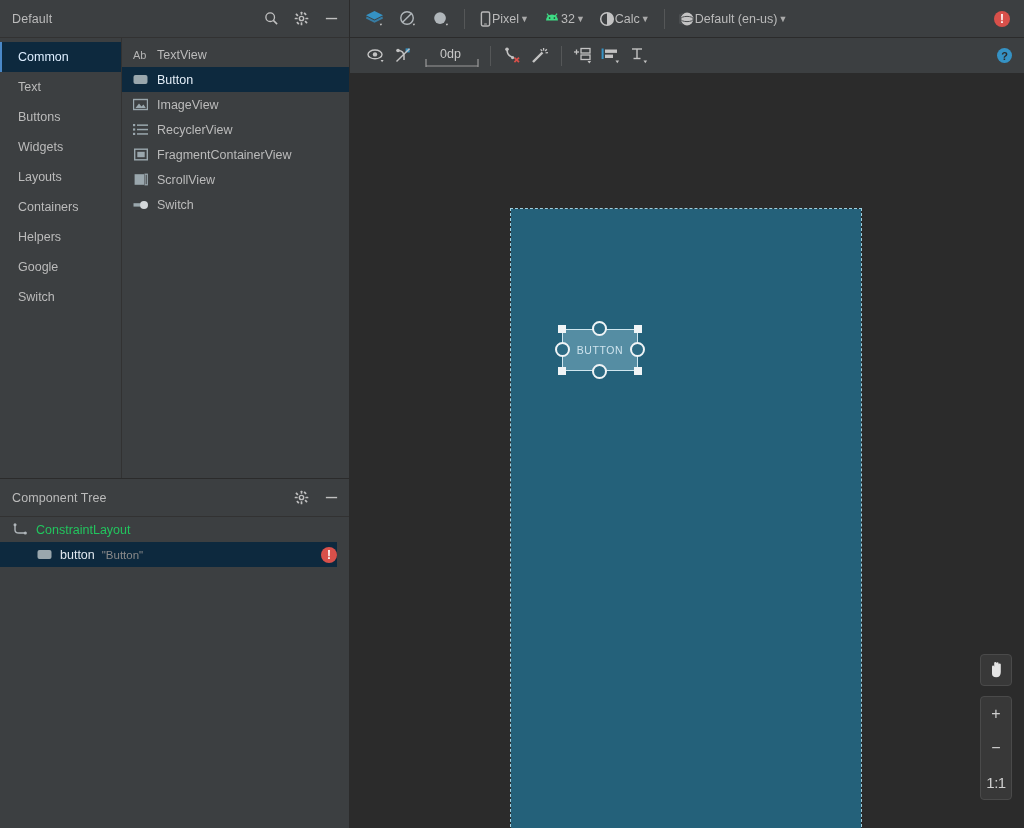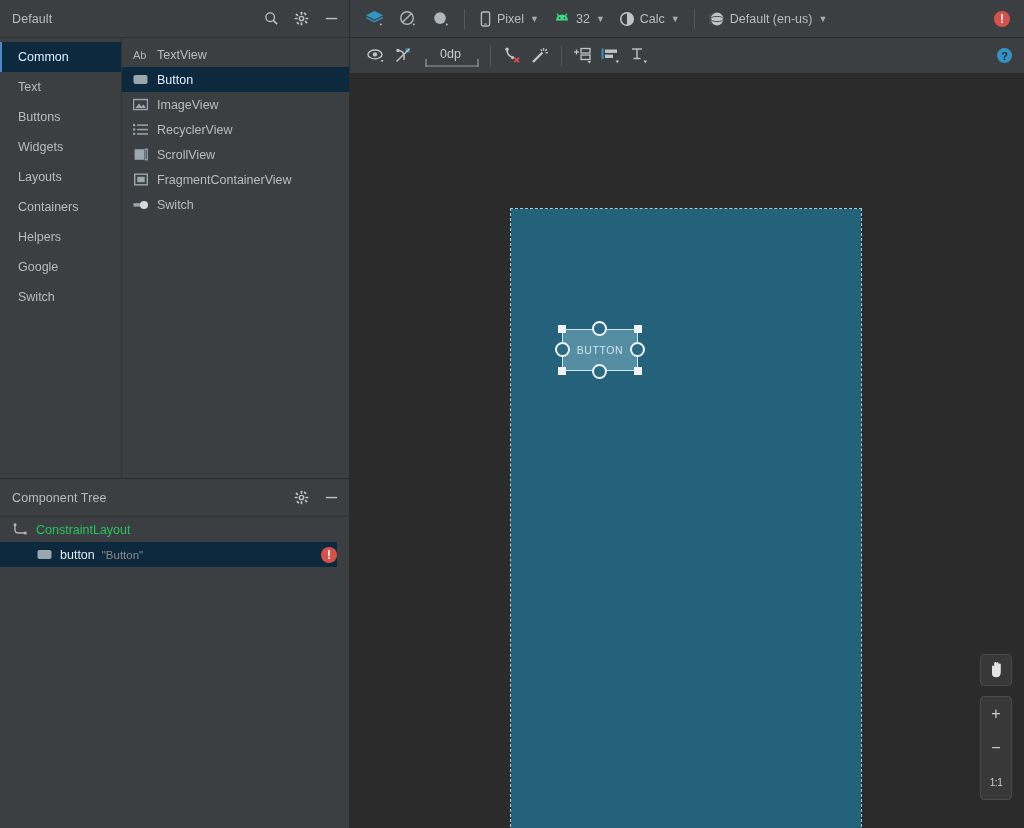--- a/index.html
+++ b/index.html
@@ -44,21 +44,21 @@
   .tree-row .spacer { flex:1; }
   .tree-scroll { position:absolute; right:0; top:0; width:12px; height:100%; background:#3c3f41; }
 
   
   .editor { flex:1; height:828px; display:flex; flex-direction:column; background:#2b2b2b; position:relative; }
 
   .toolbar1 {
     height:38px; min-height:38px; background:#3c3f41; display:flex; align-items:center;
     padding-left:8px; gap:0; border-bottom:1px solid #2b2b2b;
   }
-  .tb-btn { height:30px; display:flex; align-items:center; gap:5px; padding:0 7px; cursor:pointer; border-radius:3px; font-size:12.5px; color:#bbbbbb; white-space:nowrap; }
+  .tb-btn { height:30px; display:flex; align-items:center; padding:0 7px; cursor:pointer; border-radius:3px; font-size:12.5px; color:#bbbbbb; white-space:nowrap; }
   .tb-sep { width:1px; height:20px; background:#555758; margin:0 7px; }
   .chev { font-size:9px; color:#aaa; margin-left:1px; }
   .grow { flex:1; }
   .err-badge { width:16px; height:16px; border-radius:50%; background:#d8504a; color:#fff; font-size:12px; font-weight:bold; display:flex; align-items:center; justify-content:center; margin-right:14px; }
 
   .toolbar2 {
     height:36px; min-height:36px; background:#3c3f41; display:flex; align-items:center;
     padding-left:12px; border-bottom:1px solid #2b2b2b;justify-content:space-between;
   }
   .t2-ic { width:28px; height:26px; display:flex; align-items:center; justify-content:center; cursor:pointer; position:relative; }
@@ -75,21 +75,21 @@
     position:absolute; left:51px; top:120px; width:76px; height:42px;
     background:rgba(125,178,196,.55); border:1px solid #cfe6ef;
     display:flex; align-items:center; justify-content:center;
   }
   .btn-widget .lbl { font-size:10.5px; color:#cfe4ee; letter-spacing:.6px; }
   .hsq { position:absolute; width:8px; height:8px; background:#f0f4f6; }
   .hci { position:absolute; width:15px; height:15px; border-radius:50%; background:#2c6a83; border:2px solid #f0f4f6; }
   .zoom-pan { position:absolute; right:12px; top:580px; width:32px; height:32px; background:#383838; border:1px solid #4a4a4a; border-radius:4px; display:flex; align-items:center; justify-content:center; cursor:pointer; }
   .zoom-stack { position:absolute; right:12px; top:622px; width:32px; background:#383838; border:1px solid #4a4a4a; border-radius:4px; display:flex; flex-direction:column; overflow:hidden; }
   .zoom-stack > div { height:34px; display:flex; align-items:center; justify-content:center; color:#cfcfcf; font-size:16px; cursor:pointer; }
-  .zoom-stack .one { font-size:10px; letter-spacing:-.5px; }
+  .zoom-stack .one { font-size:15px; letter-spacing:-.5px; }
   .ico { display:block; }
 </style>
 </head>
 <body>
 
 <div class="app">
 
   <div class="left-col">
 
     <div class="panel-header">
@@ -192,34 +192,34 @@
                   <rect x="4" y="5.8" width="11" height="1.5"></rect>
                   <rect x="4" y="10.2" width="11" height="1.5"></rect>
                 </g>
               </svg>
           </span>
           <span>RecyclerView</span>
         </div>
         <div class="pal-item">
           <span class="pal-ic">
             <svg class="ico" width="14" height="13" viewBox="0 0 14 13">
+                <rect x="0.7" y="1.2" width="12.6" height="10.6" fill="none" stroke="#9aa7ad" stroke-width="1.4"></rect>
+                <rect x="3.3" y="3.8" width="7.4" height="5.4" fill="#9aa7ad"></rect>
+              </svg>
+          </span>
+          <span>FragmentContainerView</span>
+        </div>
+        <div class="pal-item">
+          <span class="pal-ic">
+            <svg class="ico" width="14" height="13" viewBox="0 0 14 13">
                 <rect x="0.6" y="1.2" width="9.4" height="10.6" fill="#9aa7ad"></rect>
                 <rect x="11.1" y="1.2" width="2.2" height="10.6" fill="none" stroke="#9aa7ad" stroke-width="1.2"></rect>
               </svg>
           </span>
           <span>ScrollView</span>
-        </div>
-        <div class="pal-item">
-          <span class="pal-ic">
-            <svg class="ico" width="14" height="13" viewBox="0 0 14 13">
-                <rect x="0.7" y="1.2" width="12.6" height="10.6" fill="none" stroke="#9aa7ad" stroke-width="1.4"></rect>
-                <rect x="3.3" y="3.8" width="7.4" height="5.4" fill="#9aa7ad"></rect>
-              </svg>
-          </span>
-          <span>FragmentContainerView</span>
         </div>
         <div class="pal-item">
           <span class="pal-ic">
             <svg class="ico" width="16" height="10" viewBox="0 0 16 10">
                 <rect x="0.5" y="3.2" width="7" height="3.4" fill="#9aa7ad"></rect>
                 <circle cx="11" cy="5" r="4" fill="#d4d8da"></circle>
               </svg>
           </span>
           <span>Switch</span>
         </div>

